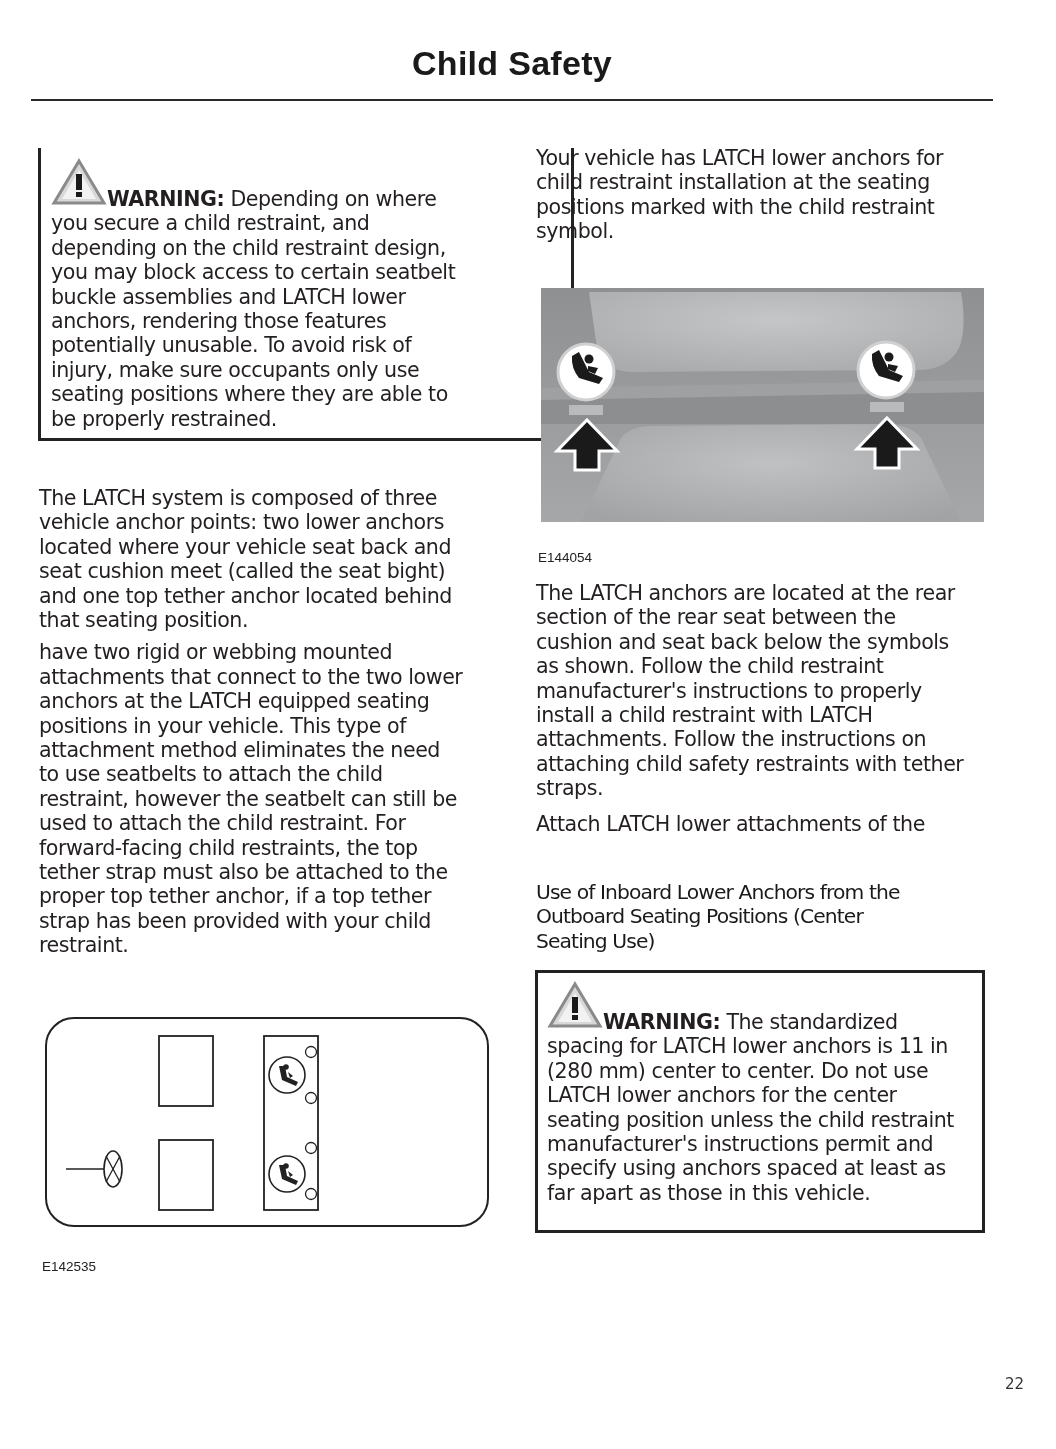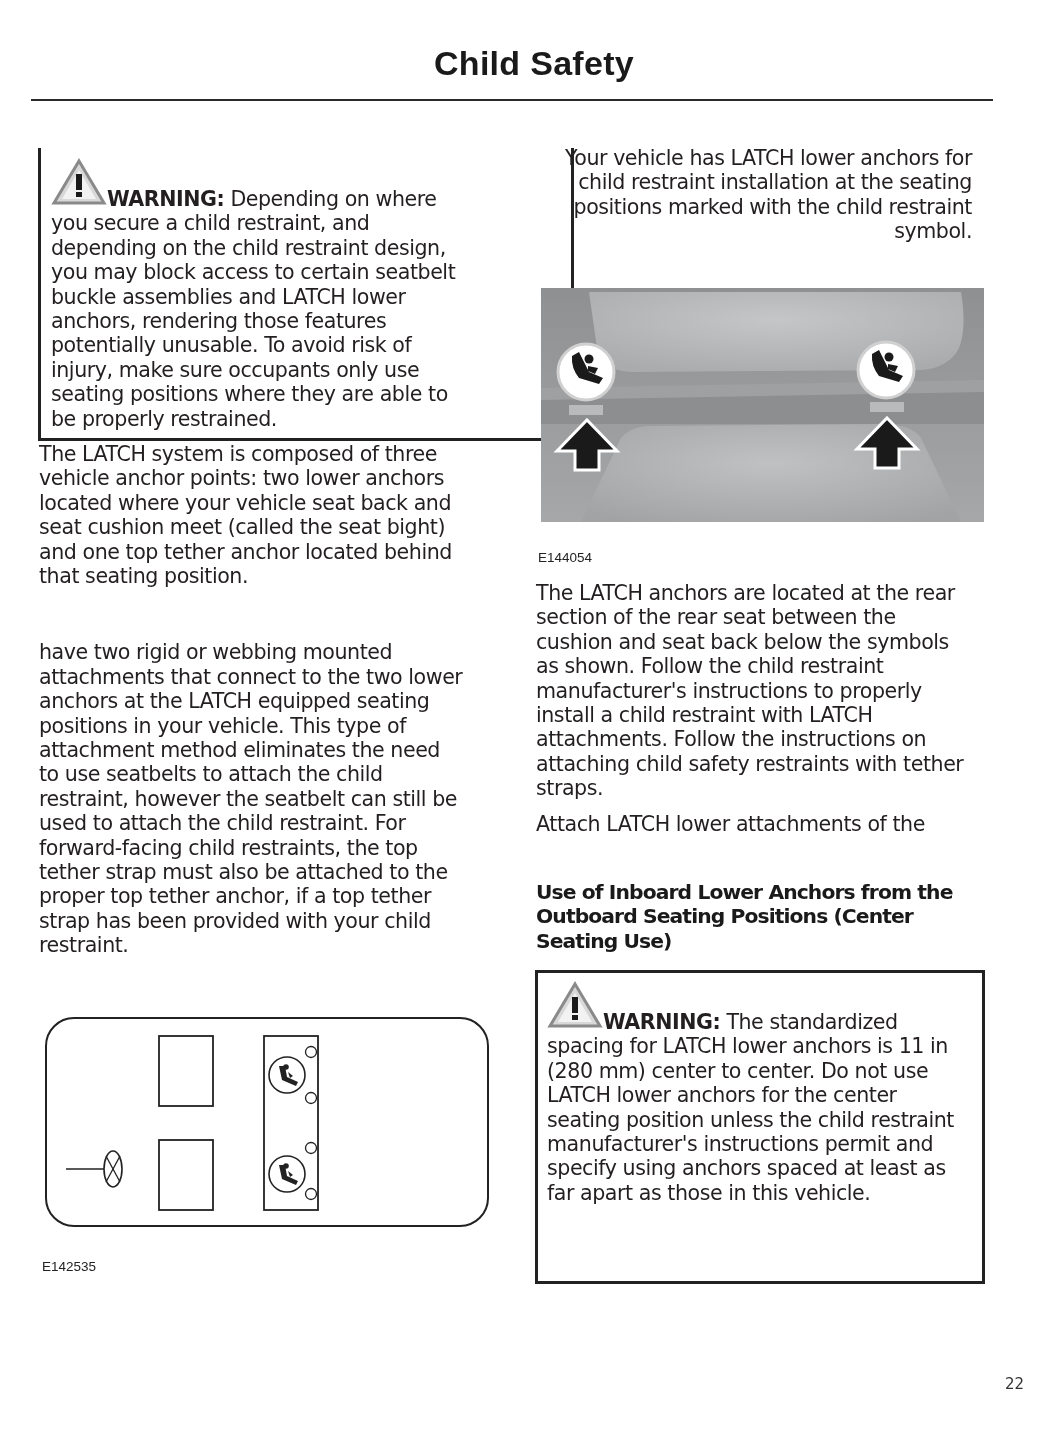--- a/index.html
+++ b/index.html
@@ -1,38 +1,38 @@
 <!DOCTYPE html>
 <html><head>
 <meta charset="utf-8">
 <style>
   html, body { margin: 0; padding: 0; background: #ffffff; }
   body { width: 1056px; height: 1449px; position: relative; overflow: hidden;
          font-family: "DejaVu Sans", sans-serif; color: #231f20; }
   .page-title { position: absolute; left: 0; width: 1024px; top: 44px; text-align: center;
-    font-family: "Liberation Sans", sans-serif; font-weight: bold; font-size: 34px; letter-spacing: 0.3px; color: #1a1a1a; margin-left: 22px; }
+    font-family: "Liberation Sans", sans-serif; font-weight: bold; font-size: 34px; letter-spacing: 0.3px; color: #1a1a1a; }
   .title-rule { position: absolute; left: 31px; top: 99px; width: 962px; height: 2px; background: #2a2a2a; }
 
   .col { position: absolute; }
   .body-text { font-family: "DejaVu Sans", sans-serif; font-size: 20.6px; line-height: 24.4px;
     letter-spacing: -0.45px; color: #231f20; margin: 0; }
 
   .warn { position: absolute; background: #fff; }
   .warn-left { left: 38px; top: 148px; width: 536px; height: 293px;
     border-left: 3px solid #222; border-right: 3px solid #222; border-bottom: 3px solid #222; box-sizing: border-box; }
-  .warn-right { left: 535px; top: 970px; width: 450px; height: 314px; border: 3px solid #222; box-sizing: border-box; }
+  .warn-right { left: 535px; top: 970px; width: 450px; height: 263px; border: 3px solid #222; box-sizing: border-box; }
   .warn-inner { position: absolute; }
   .warn-tri { display: inline-block; vertical-align: bottom; }
   .warn-label { font-weight: bold; font-family: "DejaVu Sans", sans-serif; }
 
   .figure-photo { position: absolute; left: 541px; top: 288px; width: 443px; height: 234px; overflow: hidden; }
   .fig-caption { position: absolute; font-family: "Liberation Sans", sans-serif; font-size: 13.5px; color: #222; }
 
   .subhead { position: absolute; left: 536px; top: 880px; width: 460px; font-family: "DejaVu Sans", sans-serif;
-    font-weight: bold; font-size: 20.3px; line-height: 24.4px; letter-spacing: -0.9px; color: #1a1a1a; margin: 0; }
+    font-weight: normal; font-size: 20.3px; line-height: 24.4px; letter-spacing: -0.9px; color: #1a1a1a; margin: 0; }
 
   .diagram { position: absolute; left: 44px; top: 1016px; width: 448px; height: 214px; }
   .page-number { position: absolute; left: 0; width: 1024px; top: 1375px; text-align: right;
     font-family: "DejaVu Sans", sans-serif; font-size: 15px; color: #333; }
 </style>
 </head>
 <body>
 
 <div class="page-title">Child Safety</div>
 <div class="title-rule"></div>
@@ -55,21 +55,21 @@
       <span>buckle assemblies and LATCH lower</span><br>
       <span>anchors, rendering those features</span><br>
       <span>potentially unusable. To avoid risk of</span><br>
       <span>injury, make sure occupants only use</span><br>
       <span>seating positions where they are able to</span><br>
       <span>be properly restrained.</span>
     </p>
   </div>
 </div>
 
-<div class="col" style="left:39px; top:442px; width:460px;">
+<div class="col" style="left:39px; top:486px; width:460px;">
   <p class="body-text">
     <span>The LATCH system is composed of three</span><br>
     <span>vehicle anchor points: two lower anchors</span><br>
     <span>located where your vehicle seat back and</span><br>
     <span>seat cushion meet (called the seat bight)</span><br>
     <span>and one top tether anchor located behind</span><br>
     <span>that seating position.</span>
   </p>
 </div>
 
@@ -117,21 +117,21 @@
       <path d="M244 155 L249 159 L246 161 Z" fill="#222"></path>
     </g>
     <circle cx="267" cy="36" r="5.5" fill="#fff" stroke="#222" stroke-width="1.3"></circle>
     <circle cx="267" cy="82" r="5.5" fill="#fff" stroke="#222" stroke-width="1.3"></circle>
     <circle cx="267" cy="132" r="5.5" fill="#fff" stroke="#222" stroke-width="1.3"></circle>
     <circle cx="267" cy="178" r="5.5" fill="#fff" stroke="#222" stroke-width="1.3"></circle>
   </svg>
 </div>
 <div class="fig-caption" style="left:42px; top:1259px;">E142535</div>
 
-<div class="col" style="left:512px; top:146px; width:460px;text-align:right;">
+<div class="col" style="left:536px; top:146px; width:460px;">
   <p class="body-text">
     <span>Your vehicle has LATCH lower anchors for</span><br>
     <span>child restraint installation at the seating</span><br>
     <span>positions marked with the child restraint</span><br>
     <span>symbol.</span>
   </p>
 </div>
 
 <div class="figure-photo">
   <svg width="443" height="234" viewBox="0 0 443 234">

